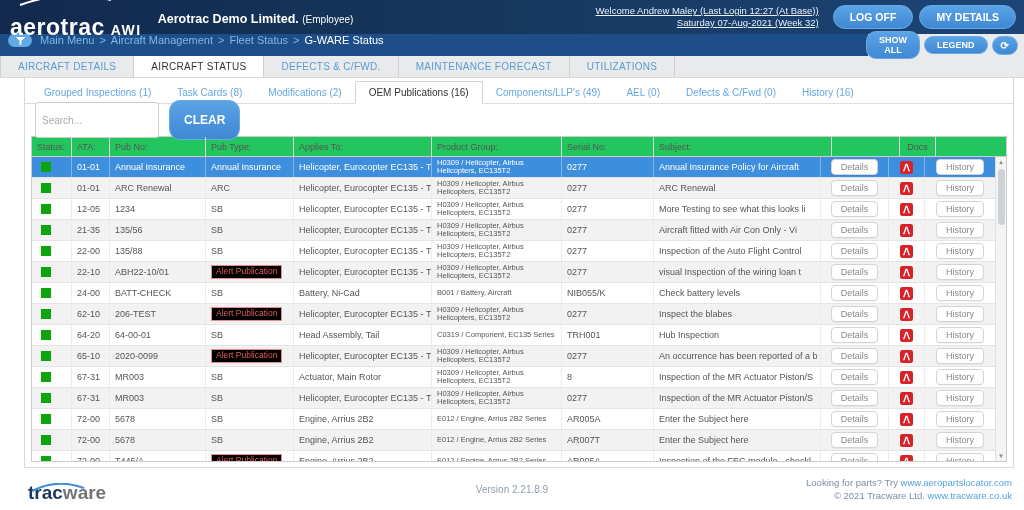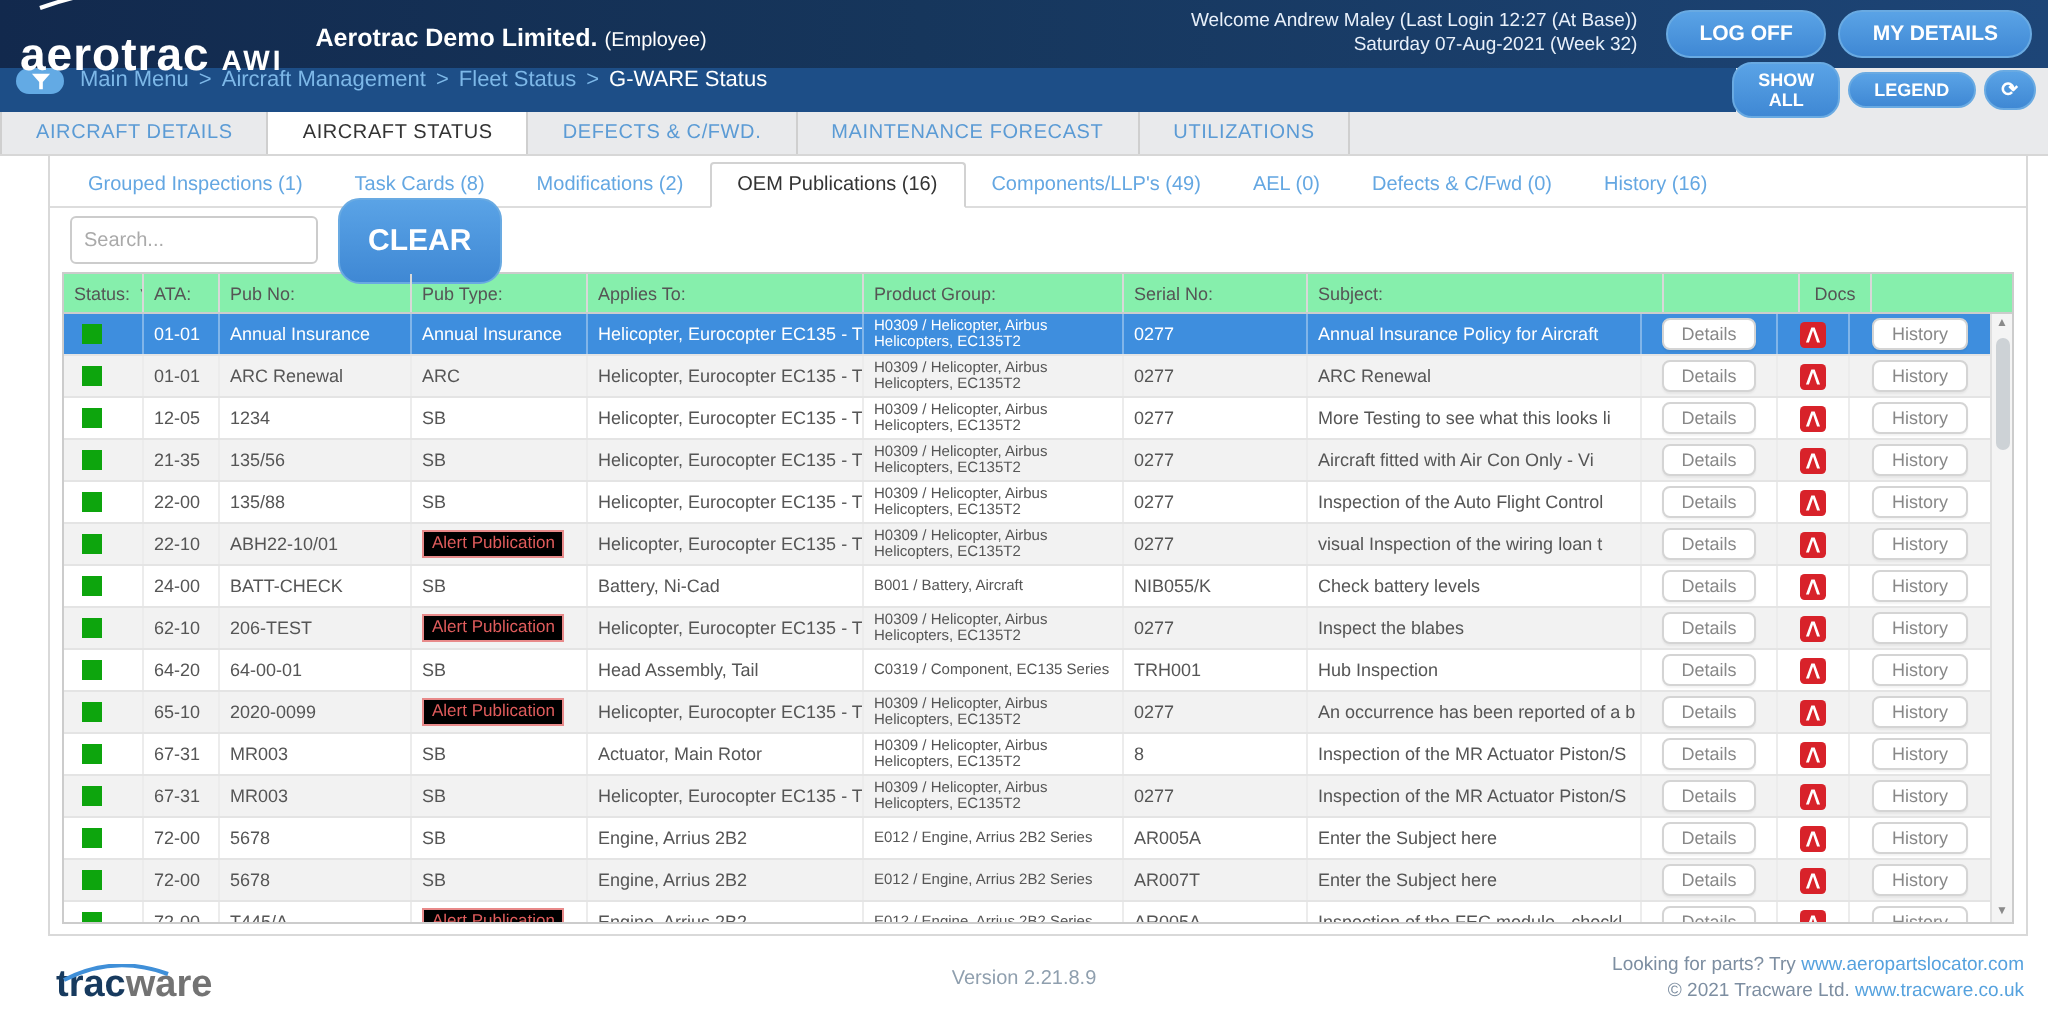--- a/index.html
+++ b/index.html
@@ -9,21 +9,21 @@
   
   .topbar { height:34px; background:linear-gradient(90deg,#12294d 0%,#16365c 45%,#1d4577 100%);
             display:flex; align-items:center; color:#fff; padding:0 8px 0 10px; }
   .logo { position:relative; display:flex; align-items:baseline; padding-top:20px; cursor:pointer; }
   .logo .swoosh { position:absolute; top:-1px; left:2px; }
   .brand { font-size:23px; font-weight:bold; letter-spacing:.5px; }
   .brand-suffix { font-size:14px; font-weight:bold; letter-spacing:1.5px; margin-left:6px; }
   .app-title { margin-left:16px; font-size:12.5px; font-weight:bold; padding-top:4px; }
   .app-title .note { font-size:10px; font-weight:normal; }
   .header-right { margin-left:auto; display:flex; align-items:center; gap:6px; }
-  .welcome { text-align:right; font-size:9.5px; line-height:12px; margin-right:8px; color:#e8f0fa; }
+  .welcome { text-align:right; font-size:9.5px; line-height:12px; margin-right:8px; color:#e8f0fa;text-decoration:underline; }
   .pill { background:linear-gradient(#5aa3e6,#3f88d4); color:#fff; border:1px solid #69aae2;
           border-radius:13px; font-weight:bold; font-size:10.5px; padding:5px 16px;
           font-family:"Liberation Sans", sans-serif; cursor:pointer; }
   .pill.small { font-size:9px; padding:3px 12px; border-radius:10px; }
   .pill.round { padding:3px 8px; font-size:10px; border-radius:10px; }
 
   
   .second-row { height:22px; display:flex; }
   .breadcrumb-bar { flex:1; background:#1d4e87; display:flex; align-items:flex-start; padding:0 8px; }
   .filter-pill { width:24px; height:13px; background:#63aae4; border-radius:7px;
@@ -44,28 +44,28 @@
 
   
   .panel { height:390px; margin:0 10px 0 24px; border:1px solid #d9d9d9; border-top:none;
            background:#fff; overflow:hidden; }
   .sub-tabs { height:26px; display:flex; align-items:flex-end; padding:4px 0 0 6px;
               border-bottom:1px solid #ddd; }
   .sub-tab { font-size:10px; color:#64a7e2; padding:5px 13px; cursor:pointer; white-space:nowrap; }
   .sub-tab.active { color:#333; background:#fff; border:1px solid #d2d2d2; border-bottom:1px solid #fff;
                     border-radius:2px 2px 0 0; margin-bottom:-1px; }
   .search-row { height:32px; display:flex; align-items:center; gap:10px; padding:0 0 0 10px; }
-  .search-input { width:124px; height:24px; border:1px solid #ccc; border-radius:3px;
+  .search-input { width:124px; height:36px; border:1px solid #ccc; border-radius:3px;
                   font-size:10px; padding:0 6px; color:#333; font-family:"Liberation Sans",sans-serif; }
   .search-input::placeholder { color:#aaa; }
-  .clear-btn { font-size:15px; padding:12px 14px; border-radius:11px; }
+  .clear-btn { font-size:12px; padding:12px 14px; border-radius:11px; }
 
   
   .table-wrap { margin:0 6px; border:1px solid #ccc; }
-  .thead { display:flex; height:20px; background:#86efac; border-bottom:1px solid #ccc;
+  .thead { display:flex; height:20px; background:#22c55e; border-bottom:1px solid #ccc;
            font-size:9px; color:#555;justify-content:center; }
   .th { display:flex; align-items:center; padding:0 5px; border-right:1px solid #d8d8d8;
         white-space:nowrap; overflow:hidden; cursor:pointer; }
   .th:last-child { border-right:none; }
   .sort-arrow { font-size:6px; margin-left:4px; color:#555; }
   .tbody-wrap { position:relative; height:304px; overflow:hidden; }
   .tbody { margin-right:11px; }
   .trow { display:flex; height:21px; border-bottom:1px solid #e4e4e4; background:#fff;
           font-size:9px; color:#555; }
   .trow.alt { background:#f2f2f2; }

